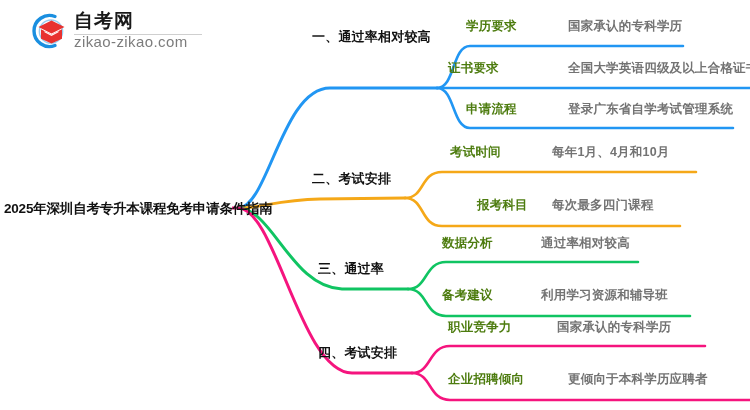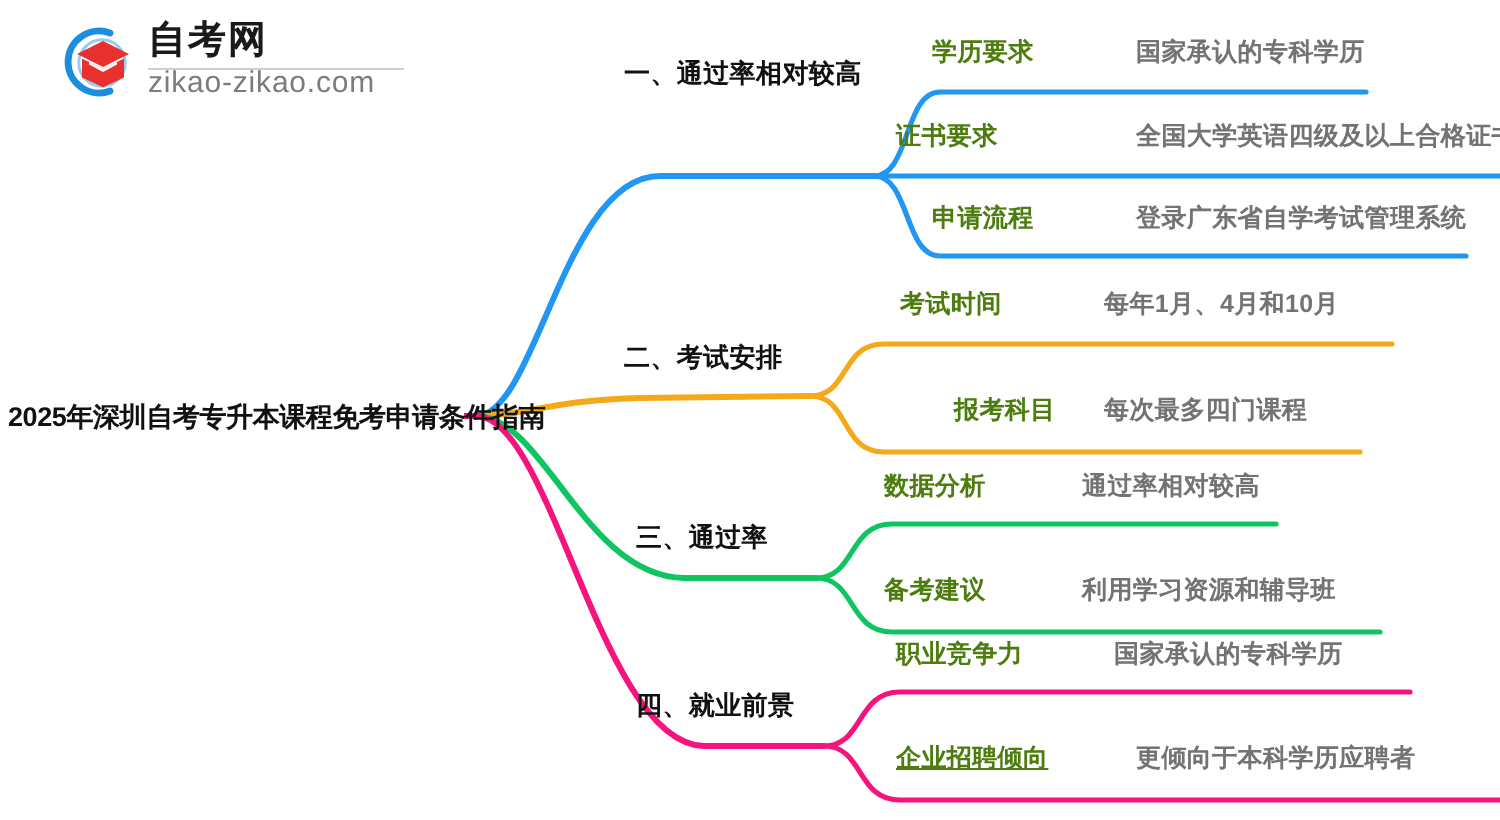--- a/index.html
+++ b/index.html
@@ -173,21 +173,21 @@
   <div class="node leaf-val" style="left:552px; top:199px;">每次最多四门课程</div>
 
   <div class="node branch-label" style="left:318px; top:262px;">三、通过率</div>
 
   <div class="node leaf-key" style="left:442px; top:237px;">数据分析</div>
   <div class="node leaf-val" style="left:541px; top:237px;">通过率相对较高</div>
 
   <div class="node leaf-key" style="left:442px; top:289px;">备考建议</div>
   <div class="node leaf-val" style="left:541px; top:289px;">利用学习资源和辅导班</div>
 
-  <div class="node branch-label" style="left:318px; top:346px;">四、就业前景</div>
+  <div class="node branch-label" style="left:318px; top:346px;">四、考试安排</div>
 
   <div class="node leaf-key" style="left:448px; top:321px;">职业竞争力</div>
   <div class="node leaf-val" style="left:557px; top:321px;">国家承认的专科学历</div>
 
-  <div class="node leaf-key" style="left:448px; top:373px;text-decoration:underline;">企业招聘倾向</div>
+  <div class="node leaf-key" style="left:448px; top:373px;">企业招聘倾向</div>
   <div class="node leaf-val" style="left:568px; top:373px;">更倾向于本科学历应聘者</div>
 
 </div>
 
 </body></html>

